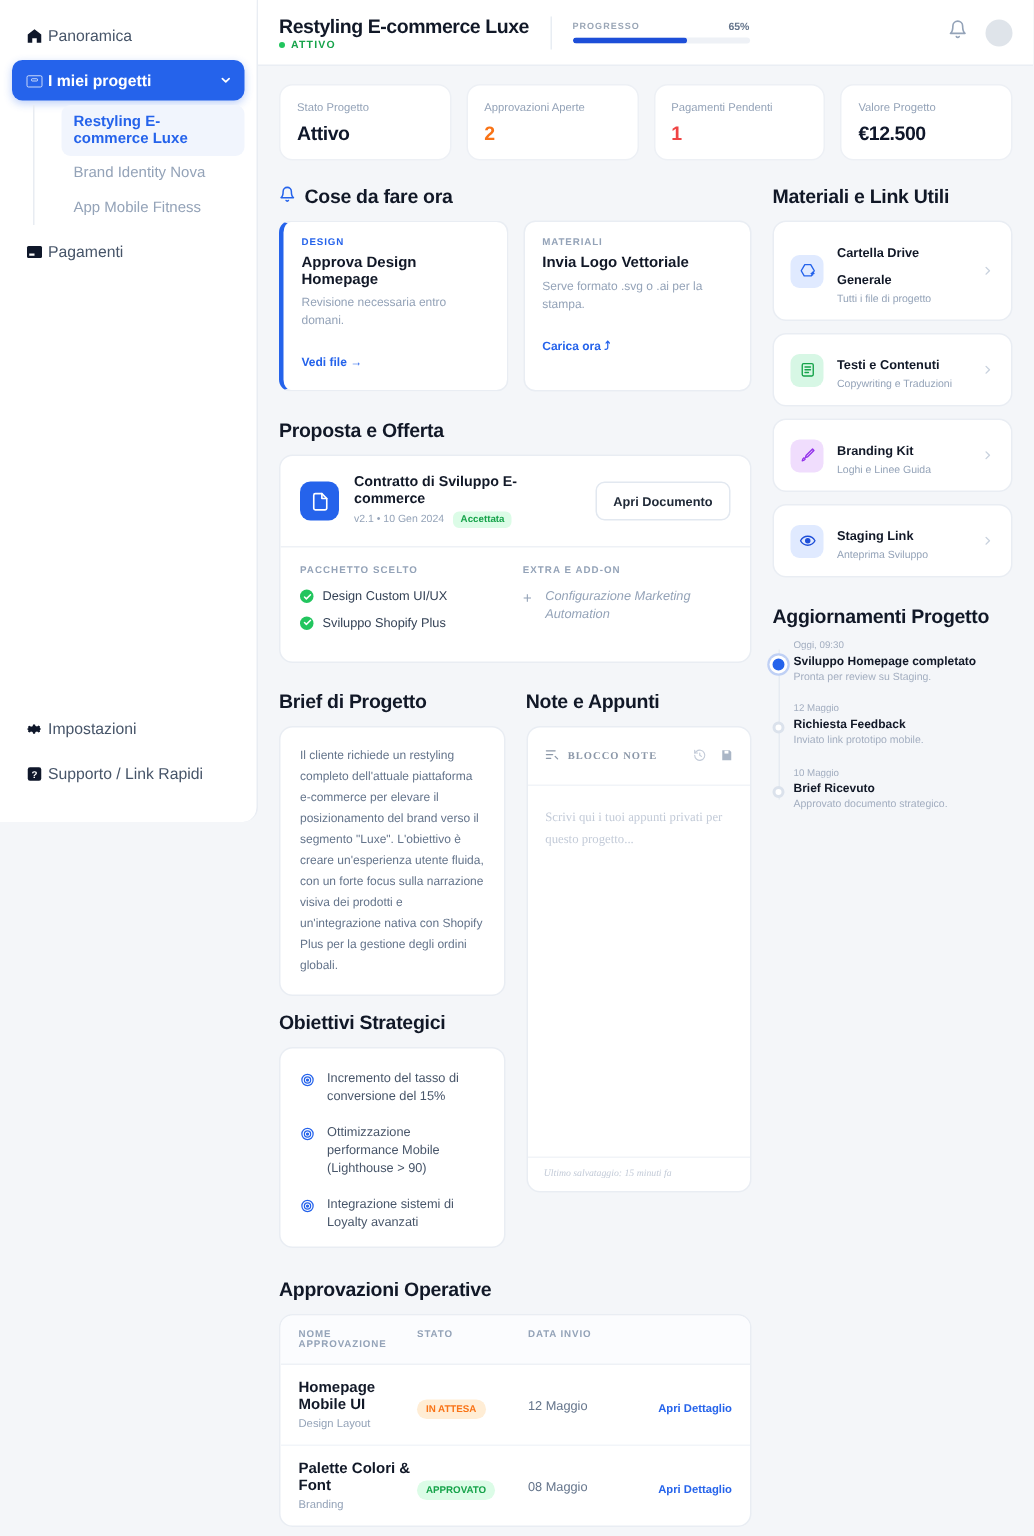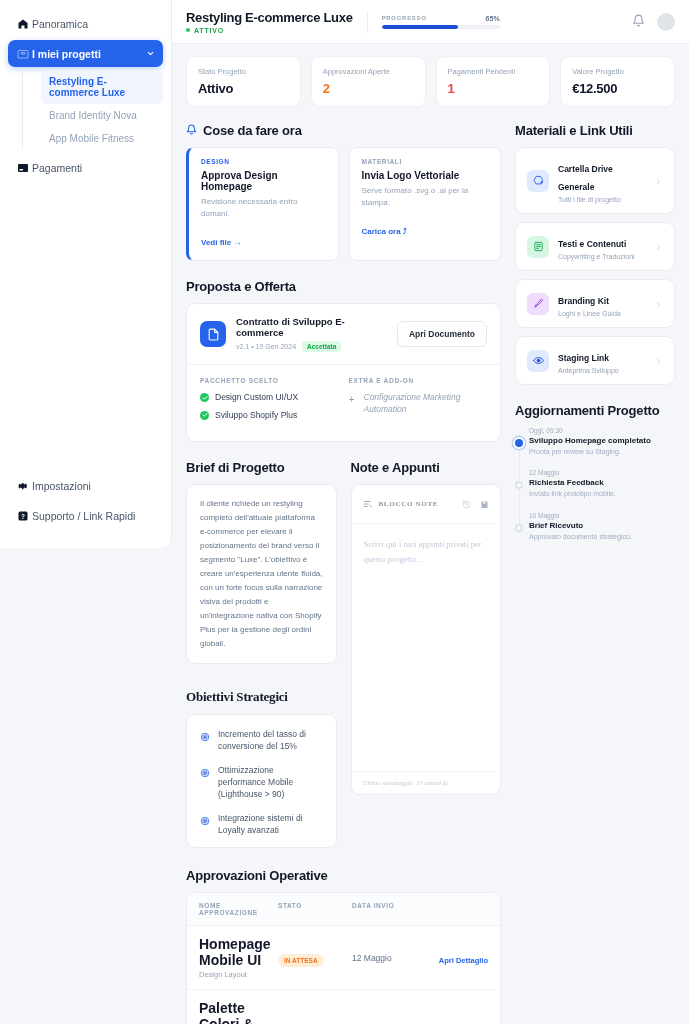--- a/index.html
+++ b/index.html
@@ -144,21 +144,21 @@
   
   .tbl { background: #fff; border: 1px solid #e9edf3; border-radius: 9px; overflow: hidden; }
   .tbl-head { display: flex; padding: 9px 12px; background: #fbfcfe; border-bottom: 1px solid #eef1f6; }
   .tbl-head div { font-size: 6.5px; font-weight: 700; letter-spacing: .6px; color: #94a3b8; }
   .tbl-row { display: flex; align-items: center; padding: 10px 12px; border-bottom: 1px solid #f2f5f9; }
   .tbl-row:last-child { border-bottom: none; }
   .c1 { flex: 1 1 auto; min-width: 0; }
   .c2 { width: 74px; flex: 0 0 74px; }
   .c3 { width: 74px; flex: 0 0 74px; }
   .c4 { width: 62px; flex: 0 0 62px; text-align: right; }
-  .row-title { font-size: 14px; font-weight: 700; color: #111827; margin-bottom: 2px; }
+  .row-title { font-size: 10px; font-weight: 700; color: #111827; margin-bottom: 2px; }
   .row-sub { font-size: 7.5px; color: #94a3b8; }
   .badge { display: inline-block; font-size: 6.5px; font-weight: 700; padding: 3px 6px; border-radius: 8px; }
   .badge.amber { background: #ffedd5; color: #f97316; }
   .badge.green { background: #dcfce7; color: #16a34a; }
   .cell-date { font-size: 8.5px; color: #64748b; }
   .link-sm { font-size: 7.5px; font-weight: 700; color: #2563eb; cursor: pointer; }
 
   
   .mat {
     background: #fff; border: 1px solid #e9edf3; border-radius: 9px;
@@ -381,21 +381,21 @@
                 </div>
               </div>
             </div>
           </div>
 
           <div class="two">
             <div style="flex:1; min-width:0;">
               <div class="sec-title">Brief di Progetto</div>
               <div class="brief-box">Il cliente richiede un restyling completo dell'attuale piattaforma e-commerce per elevare il posizionamento del brand verso il segmento "Luxe". L'obiettivo è creare un'esperienza utente fluida, con un forte focus sulla narrazione visiva dei prodotti e un'integrazione nativa con Shopify Plus per la gestione degli ordini globali.</div>
 
-              <div class="sec-title" style="margin-top:25px;font-family:Liberation Serif, serif;">Obiettivi Strategici</div>
+              <div class="sec-title" style="margin-top:10px;">Obiettivi Strategici</div>
               <div class="goals">
                 <div class="goal">
                   <span>
                     <svg width="10" height="10" viewBox="0 0 24 24" fill="none" stroke="#2563eb" stroke-width="2">
                         <circle cx="12" cy="12" r="9"></circle>
                         <circle cx="12" cy="12" r="5"></circle>
                         <circle cx="12" cy="12" r="1.6" fill="#2563eb"></circle>
                       </svg>
                   </span>
                   <span class="goal-txt">Incremento del tasso di conversione del 15%</span>

